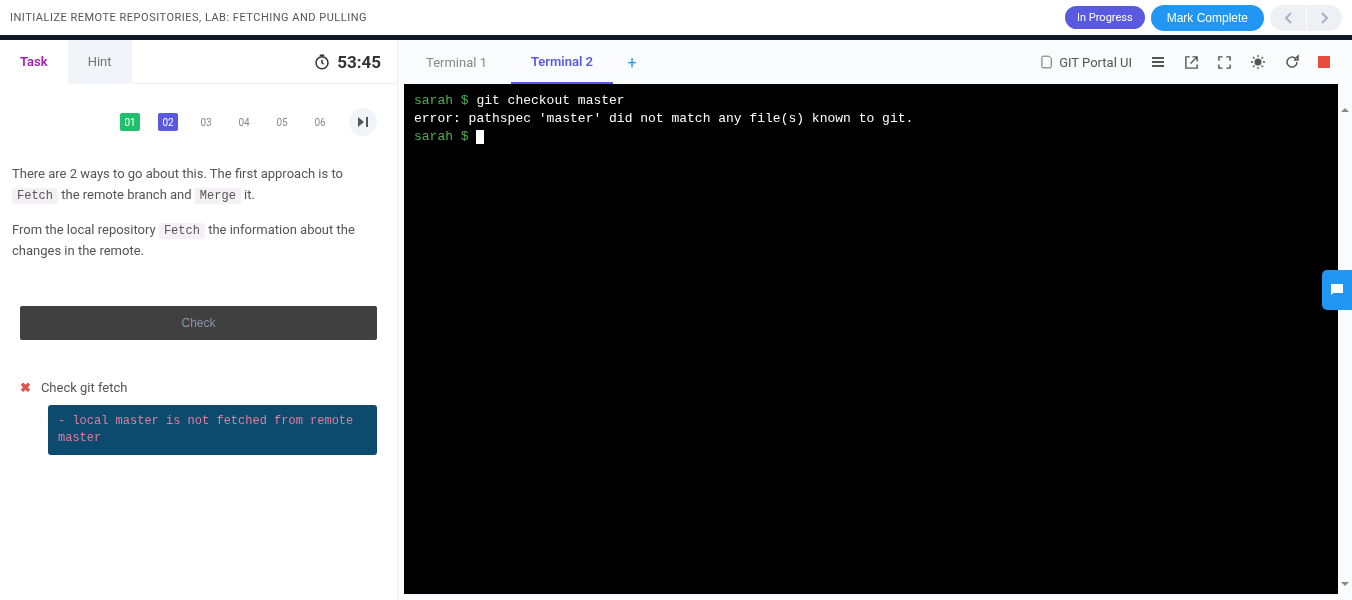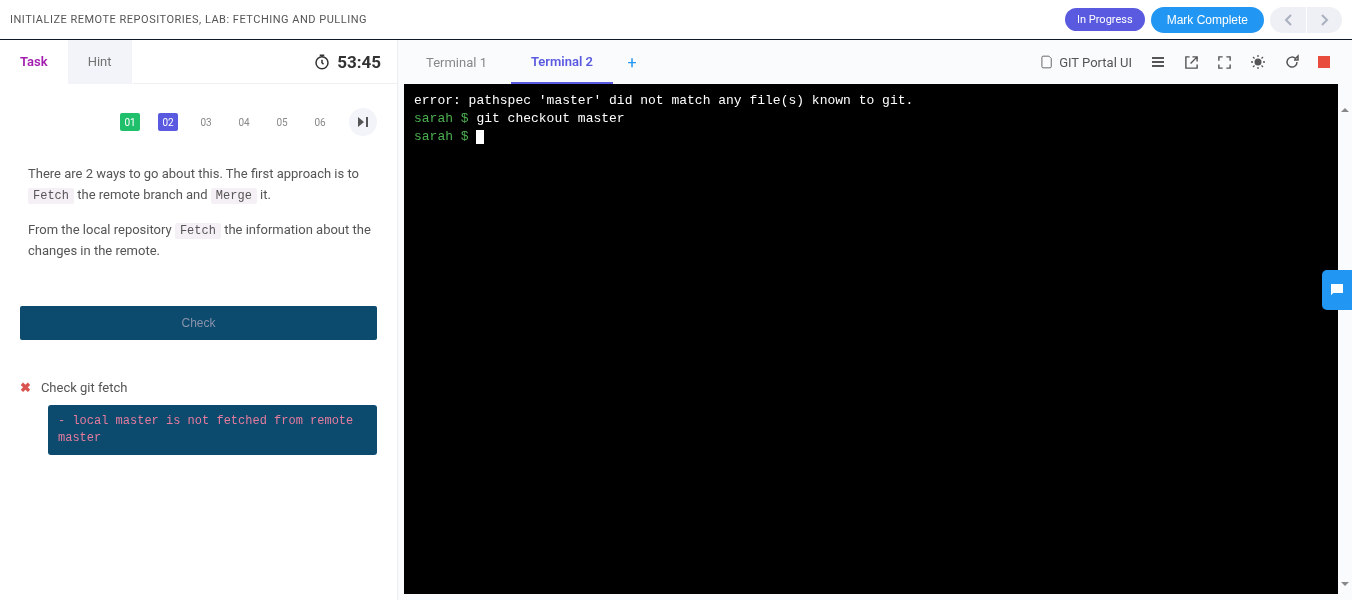--- a/index.html
+++ b/index.html
@@ -1,18 +1,18 @@
 <!DOCTYPE html>
 <html><head>
   <meta charset="utf-8">
   <style>
     * { box-sizing: border-box; margin: 0; padding: 0; }
     body { font-family: -apple-system, BlinkMacSystemFont, 'Segoe UI', Roboto, sans-serif; background: #fff; color: #333; }
     
-    .header { display: flex; align-items: center; justify-content: space-between; padding: 0 10px; height: 40px; border-bottom: 1px solid #0f172a; }
+    .header { display: flex; align-items: center; justify-content: space-between; padding: 0 10px; height: 40px; border-bottom: 5px solid #0f172a; }
     .header-title { font-size: 11px; letter-spacing: 0.5px; color: #555; text-transform: uppercase; }
     .header-right { display: flex; align-items: center; gap: 6px; }
     .badge-progress { background: #5a5ae0; color: #fff; font-size: 11px; padding: 5px 12px; border-radius: 12px; }
     .btn-mark { background: #2196f3; color: #fff; font-size: 12px; padding: 6px 16px; border: none; border-radius: 14px; cursor: pointer; }
     .nav-group { display: flex; align-items: center; background: #eef0f5; border-radius: 14px; overflow: hidden; }
     .nav-btn { display: flex; align-items: center; justify-content: center; width: 36px; height: 26px; border: none; background: transparent; cursor: pointer; color: #aab0c0; }
     .nav-btn + .nav-btn { border-left: 1px solid #fff; }
     
     .main { display: flex; height: calc(100vh - 40px); height: 560px; }
     
@@ -22,25 +22,25 @@
     .panel-tab.active { font-weight: 600; color: #a21caf; background: #fff; }
     .panel-tab:not(.active){ border-right:1px solid #fff;}
     .timer-wrap { margin-left: auto; display: flex; align-items: center; gap: 6px; padding-right: 16px; font-size: 17px; font-weight: 700; color: #333; }
     
     .steps-row { display: flex; align-items: center; padding: 24px 20px 24px 120px; gap: 18px; position:relative;}
     .step { width: 20px; height: 18px; font-size: 10px; display: flex; align-items: center; justify-content: center; border-radius: 2px; color: #888; cursor: pointer; }
     .step.done { background: #1fbf6c; color: #fff; }
     .step.current { background: #5a5ae0; color: #fff; }
     .skip-btn { margin-left: auto; width: 28px; height: 28px; border-radius: 50%; background: #f2f4f9; display: flex; align-items: center; justify-content: center; border:none; cursor:pointer; color:#555;}
     
-    .task-content { padding: 4px 20px 20px 28px; font-size: 13px; line-height: 1.6; color: #555; }
+    .task-content { padding: 4px 20px 20px 12px; font-size: 13px; line-height: 1.6; color: #555; }
     .task-content p { margin-bottom: 14px; }
     .code-inline { font-family: 'Courier New', monospace; background: #f5f0f5; padding: 1px 5px; border-radius: 2px; font-size:12px;}
     
-    .check-btn { background: #0c4a6e; color: #8a93ab; font-size: 12px; padding: 10px 22px; border: none; border-radius: 2px; margin: 10px 20px 40px 20px; cursor: pointer; }
+    .check-btn { background: #404040; color: #8a93ab; font-size: 12px; padding: 10px 22px; border: none; border-radius: 2px; margin: 10px 20px 40px 20px; cursor: pointer; }
     
     .check-result { padding: 0 20px; }
     .check-line { display: flex; align-items: center; gap: 10px; color: #555; font-size: 13px; margin-bottom: 10px; }
     .x-icon { color: #d9534f; font-weight: bold; font-size:13px;}
     .error-box { background: #0c4a6e; color: #e67c9e; font-family: 'Courier New', monospace; font-size: 12px; padding: 8px 10px; border-radius: 3px; margin-left: 28px; line-height: 1.4; }
     
     .right-panel { flex: 1; display: flex; flex-direction: column; background:#fafbfd; padding-top:0;}
     .term-header { display: flex; align-items: center; height: 44px; background: #fafbfd; padding: 0 8px; gap: 4px; }
     .term-tab { padding: 0 20px; height: 44px; display:flex; align-items:center; font-size: 13px; color: #888; cursor:pointer;}
     .term-tab.active { color: #5a5ae0; font-weight: 600; border-bottom: 2px solid #5a5ae0; }
@@ -181,22 +181,22 @@
               <path d="M13 8a5 5 0 11-1.5-3.5L14 2v4h-4" stroke="#555" stroke-width="1.5" fill="none"></path>
             </svg>
         </span>
         <span class="tool-icon">
             <div class="stop-icon"></div>
           </span>
       </div>
     </div>
 
     <div class="terminal">
+      <div class="term-line"><span class="prompt-user">sarah $</span><span> git checkout master</span></div>
       <div class="term-line">error: pathspec 'master' did not match any file(s) known to git.</div>
-      <div class="term-line"><span class="prompt-user">sarah $</span><span> git checkout master</span></div>
       <div class="term-line"><span class="prompt-user">sarah $</span><span> </span><span class="cursor"></span></div>
     </div>
     <div class="term-scroll"></div>
   </div>
 </div>
 
 <div class="chat-bubble">
   <svg width="18" height="18" viewBox="0 0 24 24">
       <path d="M4 4h16v12H7l-3 3V4z" fill="#fff"></path>
     </svg>

